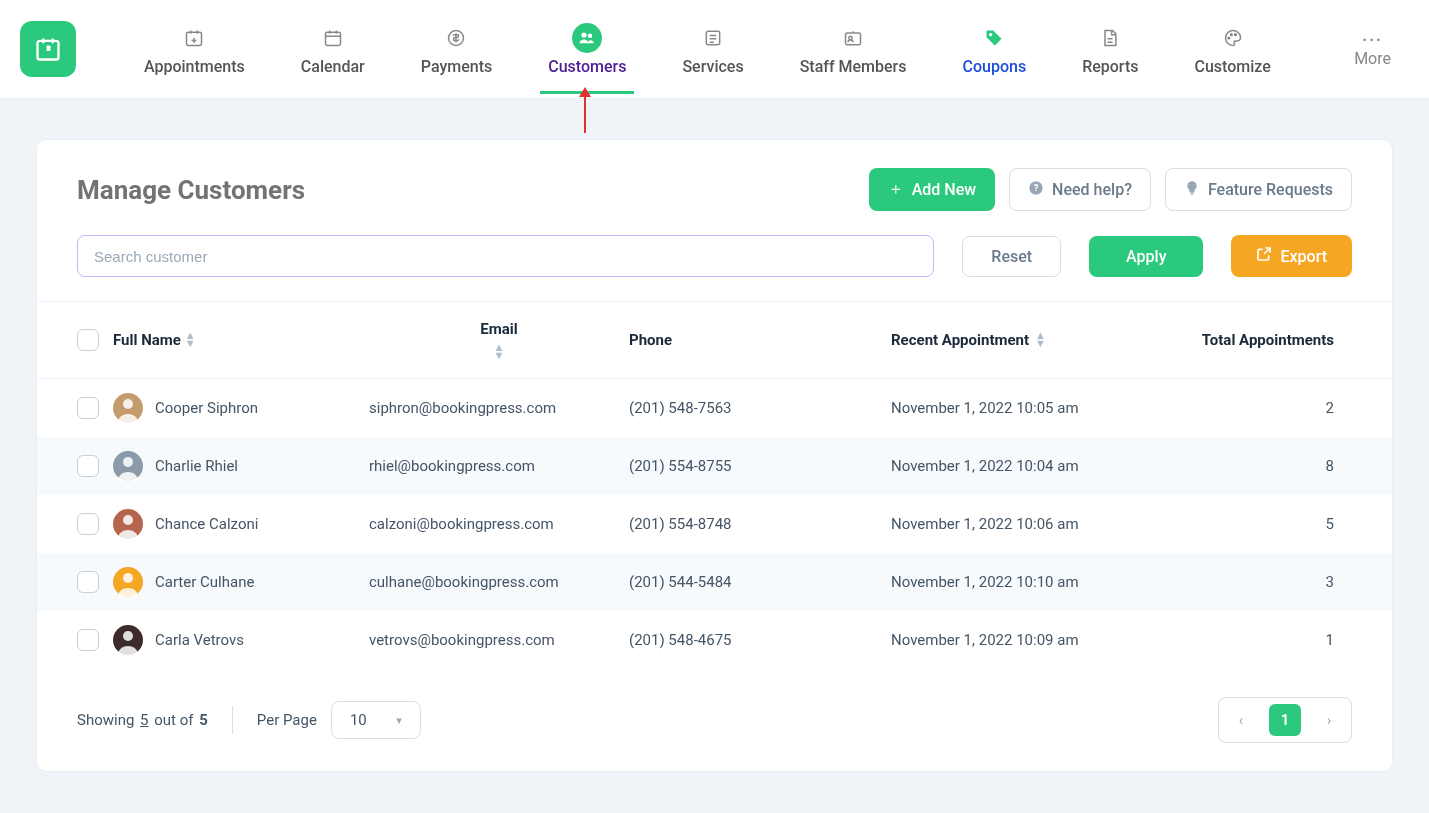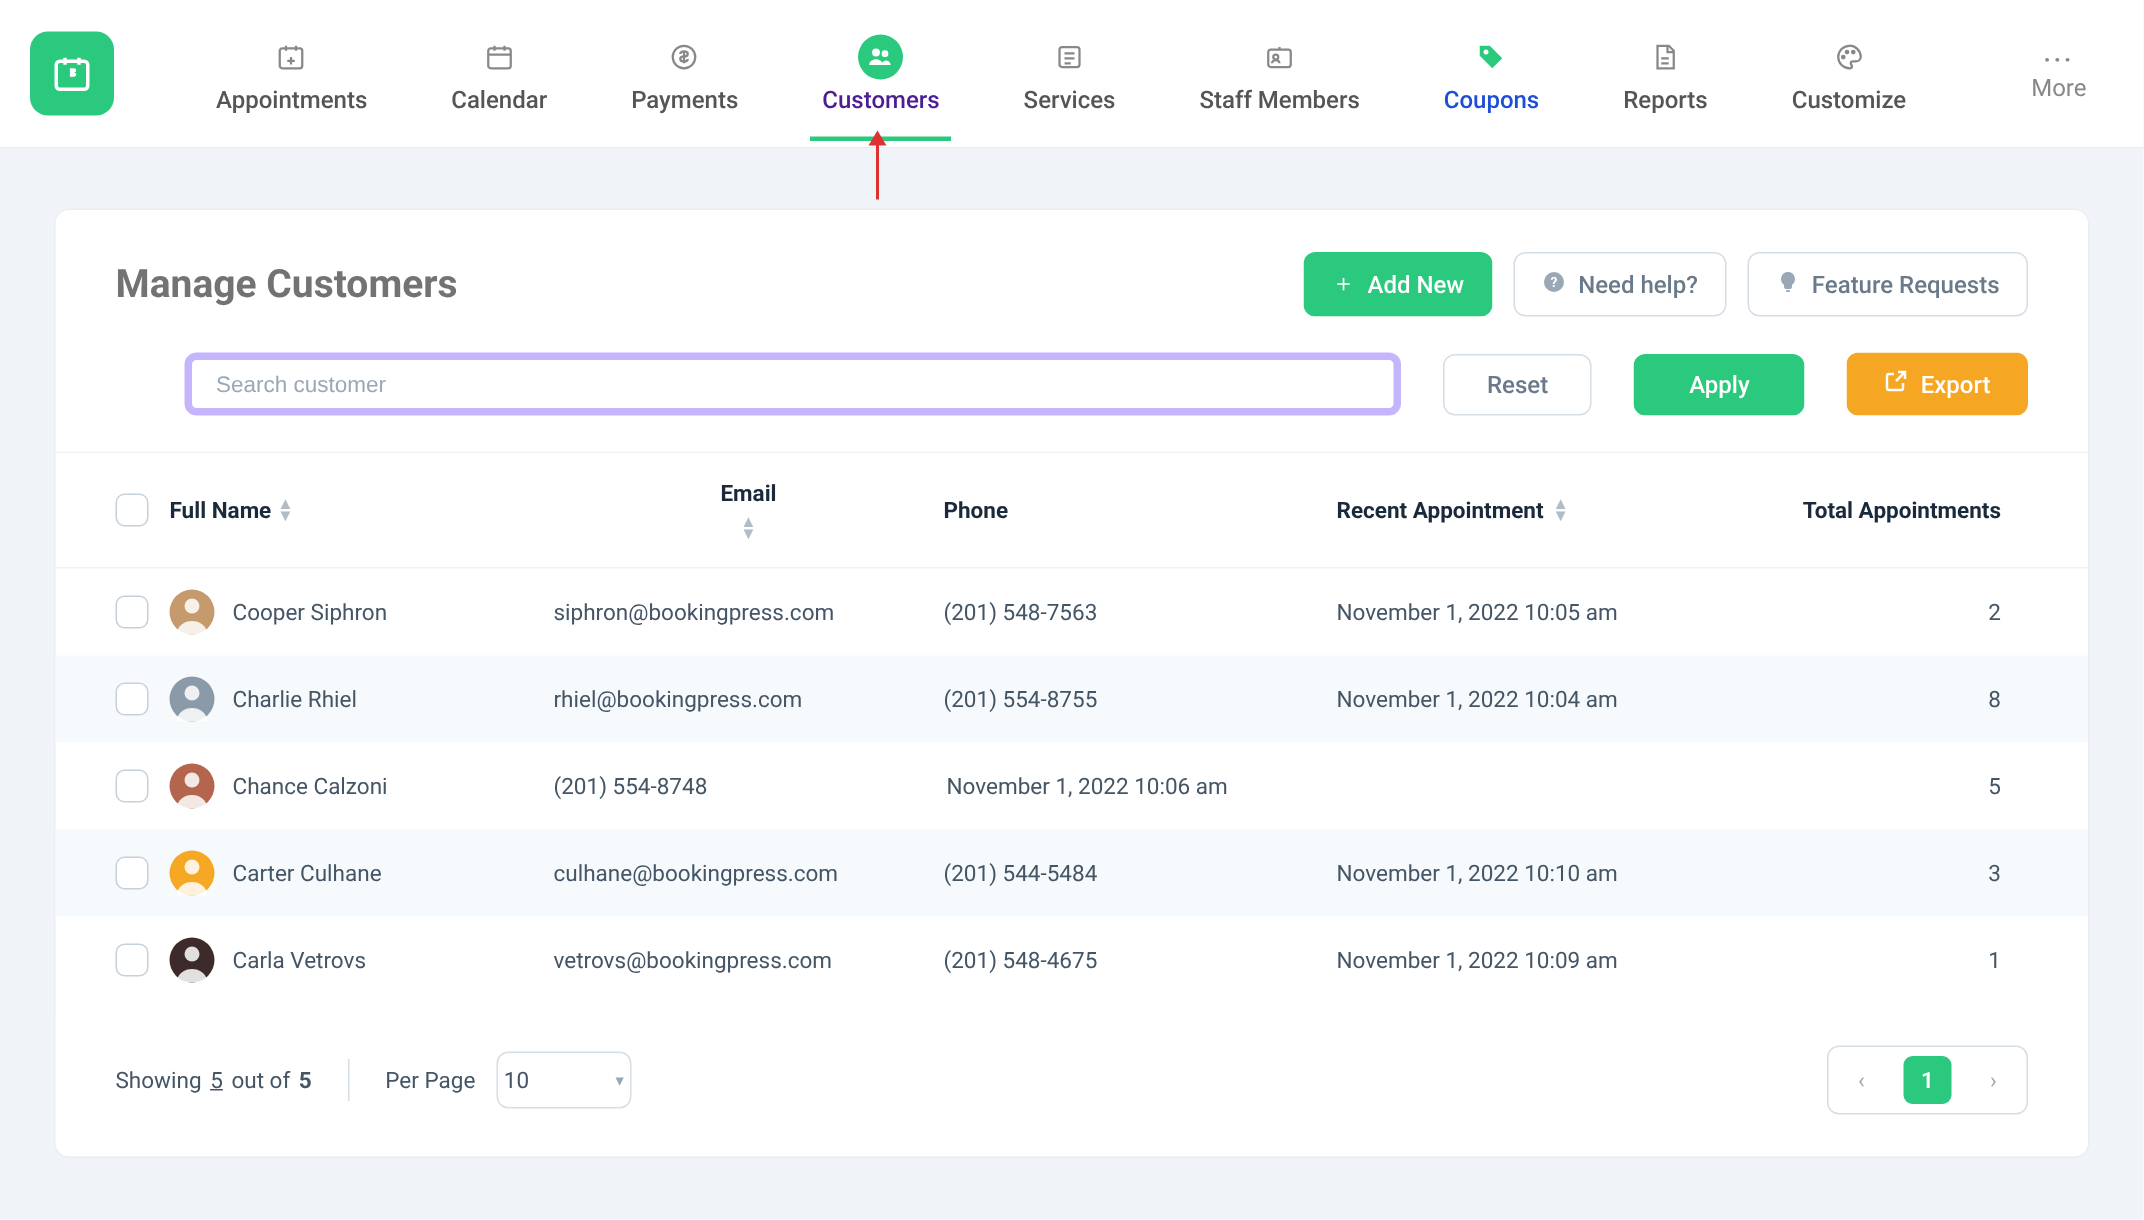--- a/index.html
+++ b/index.html
@@ -137,26 +137,25 @@
 }
 .filters {
   display: flex;
   gap: 28px;
   padding: 0 40px 24px 40px;
   align-items: center;
 }
 .search-input {
   flex: 1;
   height: 42px;
-  border: 5px solid #c4b5fd;
+  border: 1px solid #c4b5fd;
   border-radius: 8px;
   padding: 0 16px;
   font-size: 15px;
   color: #555;
-  margin-left: 46px;
 }
 .search-input::placeholder { color: #9aa8b6; }
 .table-header {
   display: flex;
   align-items: center;
   padding: 18px 40px;
   border-top: 1px solid #eef2f6;
   border-bottom: 1px solid #eef2f6;
   font-weight: 700;
   color: #1a2a3a;
@@ -237,21 +236,21 @@
   margin-right: 14px;
 }
 .select-box {
   width: 90px;
   height: 38px;
   border: 1px solid #d5dde5;
   border-radius: 8px;
   display: flex;
   align-items: center;
   justify-content: space-between;
-  padding: 0 4px;
+  padding: 0 18px;
   font-size: 15px;
   color: #445566;
   cursor: pointer;
 }
 .pagination {
   margin-left: auto;
   display: flex;
   align-items: center;
   border: 1px solid #d5dde5;
   border-radius: 8px;
@@ -514,20 +513,21 @@
           <div class="checkbox"></div>
           <div class="row-name">
             <div class="avatar" style="background:#b4654e;">
               <svg width="30" height="30" viewBox="0 0 30 30">
                 <circle cx="15" cy="11" r="5" fill="rgba(255,255,255,0.85)"></circle>
                 <path d="M5 30c0-6 5-9 10-9s10 3 10 9z" fill="rgba(255,255,255,0.85)"></path>
               </svg>
             </div>
             <span>Chance Calzoni</span>
           </div>
+          <div class="row-email">calzoni@bookingpress.com</div>
           <div class="row-phone">(201) 554-8748</div>
           <div class="row-recent">November 1, 2022 10:06 am</div>
           <div class="row-total">5</div>
         </div>
         <div class="table-row alt">
           <div class="checkbox"></div>
           <div class="row-name">
             <div class="avatar" style="background:#f4a823;">
               <svg width="30" height="30" viewBox="0 0 30 30">
                 <circle cx="15" cy="11" r="5" fill="rgba(255,255,255,0.85)"></circle>

